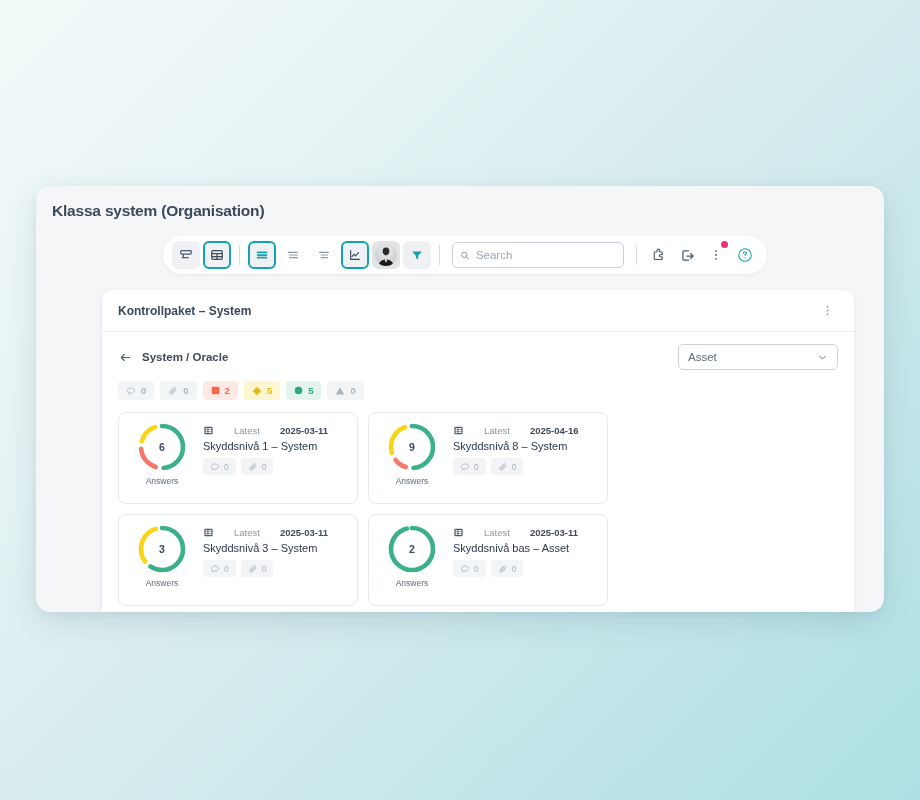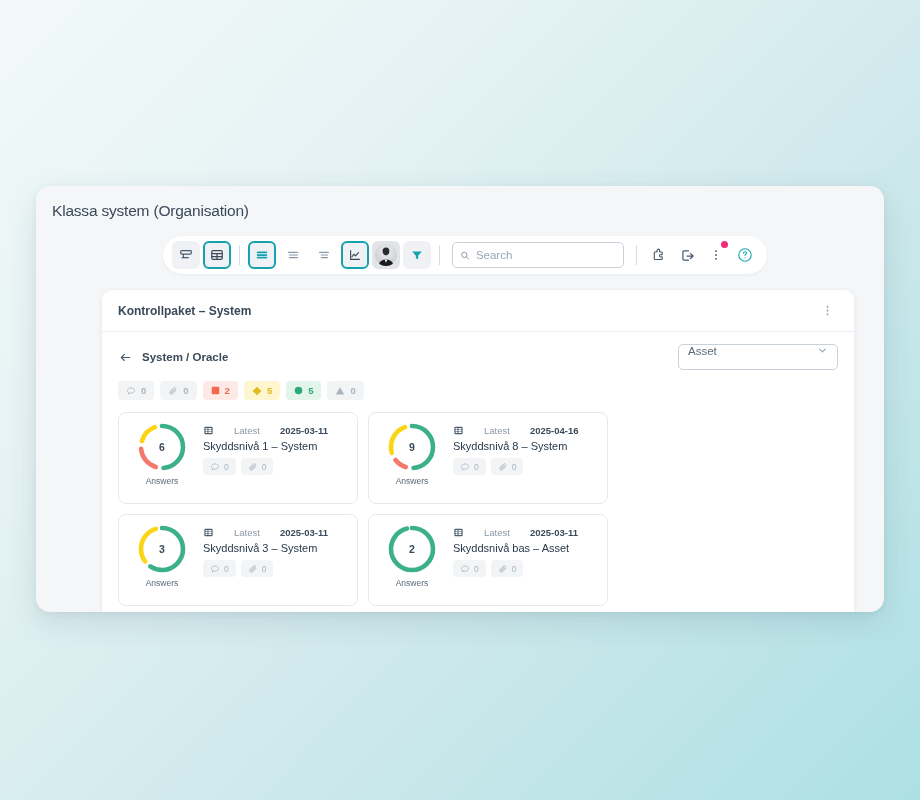--- a/index.html
+++ b/index.html
@@ -32,21 +32,21 @@
   
   #window-header {
     position: relative;
     height: 96px;
   }
   #page-title {
     position: absolute;
     left: 16px;
     top: 16px;
     font-size: 15.5px;
-    font-weight: normal;
+    font-weight: bold;
     color: #3b4a5a;
     letter-spacing: -0.2px;
   }
 
   
   #toolbar {
     position: absolute;
     left: 127px;
     top: 50px;
     height: 38px;
@@ -205,21 +205,21 @@
     font-size: 11.5px;
     font-weight: bold;
     color: #3b4a5a;
   }
   #asset-select {
     width: 160px;
     height: 26px;
     border: 1px solid #c9d2da;
     border-radius: 5px;
     display: flex;
-    align-items: flex-start;
+    align-items: center;
     justify-content: space-between;
     padding: 0 9px;
     font-size: 11.5px;
     color: #5a6b7c;
     cursor: pointer;
     background: #fff;
   }
 
   
   #badge-row {

